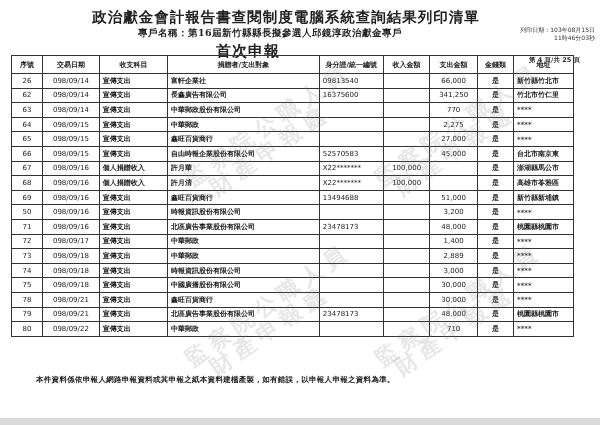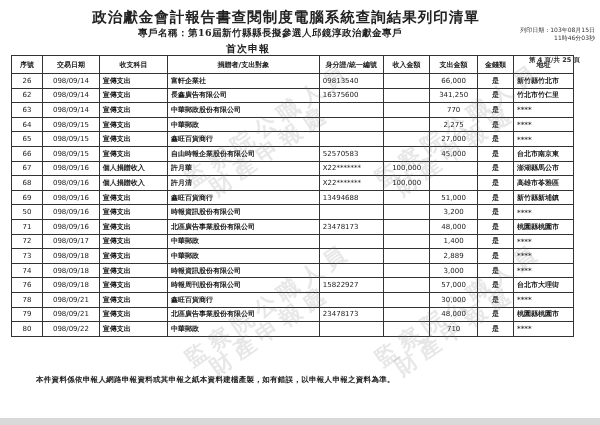--- a/index.html
+++ b/index.html
@@ -12,21 +12,21 @@
   .title {
     position:absolute; left:0; top:8px; width:572px; text-align:center;
     font-size:14.5px; font-weight:bold; letter-spacing:1px; color:#222;
   }
   .subtitle {
     position:absolute; left:0; top:27px; width:540px; text-align:center;
     font-size:9.5px; font-weight:bold; letter-spacing:0.5px; color:#222;
   }
   .report-type {
     position:absolute; left:0; top:42px; width:496px; text-align:center;
-    font-size:10px; font-weight:bold; letter-spacing:1px; color:#222;
+    font-size:15px; font-weight:bold; letter-spacing:1px; color:#222;
   }
   .print-date {
     position:absolute; right:5px; top:26px; text-align:right;
     font-size:6px; line-height:8px; color:#333;
     font-family: "DejaVu Sans", "Liberation Sans", sans-serif;
   }
   .page-info {
     position:absolute; right:20px; top:56px;
     font-size:6.5px; color:#333; font-weight:bold;
     font-family: "DejaVu Sans", "Liberation Sans", sans-serif;
@@ -256,29 +256,29 @@
         <td class="c-date">098/09/18</td>
         <td class="c-subject">宣傳支出</td>
         <td class="c-party">時報資訊股份有限公司</td>
         <td class="c-id"></td>
         <td class="c-income"></td>
         <td class="c-expense">3,000</td>
         <td class="c-cash">是</td>
         <td class="c-addr">****</td>
       </tr>
       <tr>
-        <td class="c-seq">76</td>
+        <td class="c-seq">75</td>
         <td class="c-date">098/09/18</td>
         <td class="c-subject">宣傳支出</td>
-        <td class="c-party">時報周刊股份有限公司</td>
-        <td class="c-id">15822927</td>
-        <td class="c-income"></td>
-        <td class="c-expense">57,000</td>
-        <td class="c-cash">是</td>
-        <td class="c-addr">台北市大理街</td>
+        <td class="c-party">中國廣播股份有限公司</td>
+        <td class="c-id"></td>
+        <td class="c-income"></td>
+        <td class="c-expense">30,000</td>
+        <td class="c-cash">是</td>
+        <td class="c-addr">****</td>
       </tr>
       <tr>
         <td class="c-seq">78</td>
         <td class="c-date">098/09/21</td>
         <td class="c-subject">宣傳支出</td>
         <td class="c-party">鑫旺百貨商行</td>
         <td class="c-id"></td>
         <td class="c-income"></td>
         <td class="c-expense">30,000</td>
         <td class="c-cash">是</td>

